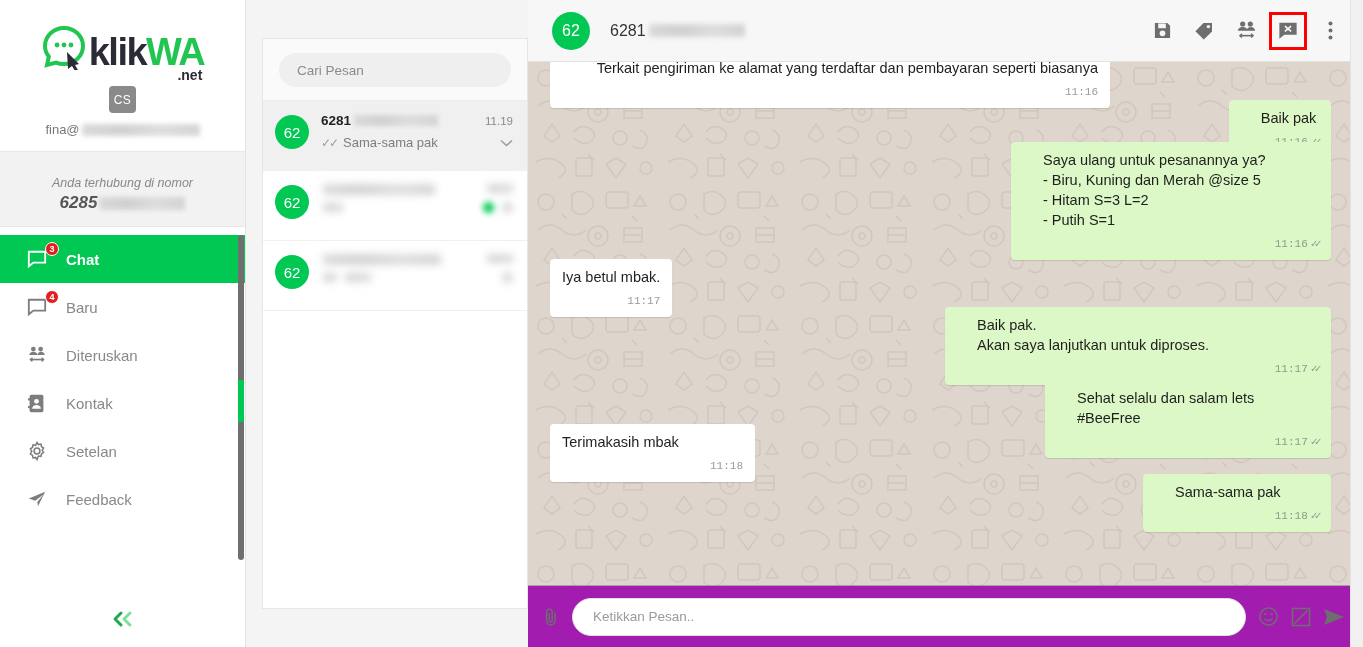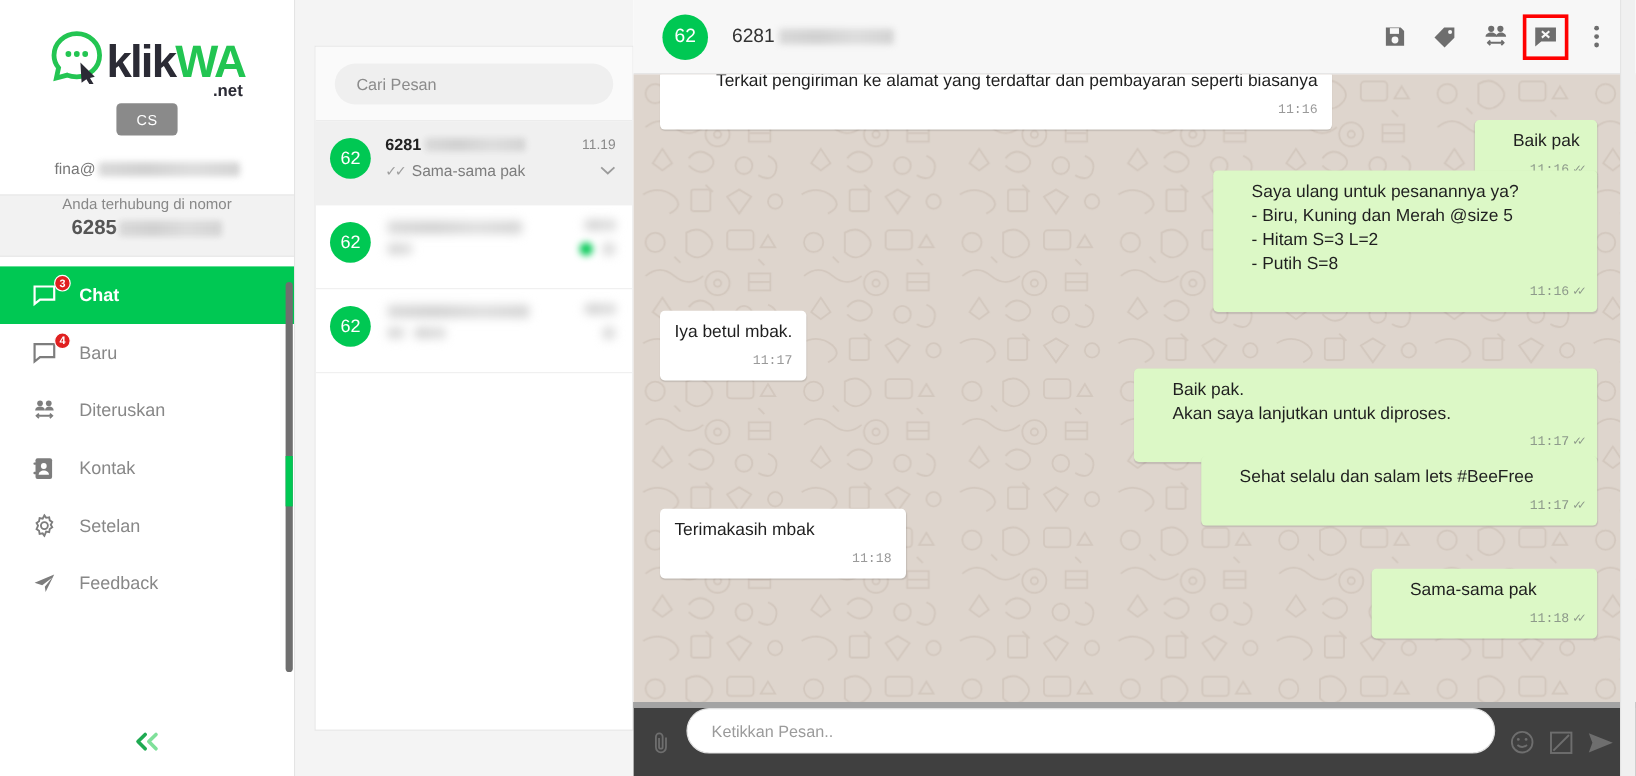--- a/index.html
+++ b/index.html
@@ -19,33 +19,33 @@
   .logo-wrap { padding: 24px 0 10px; display: flex; justify-content: center; }
   .logo { display: flex; align-items: flex-end; position: relative; }
   .logo-mark { width: 46px; height: 46px; position: relative; margin-right: 2px; }
   .logo-text { font-size: 38px; font-weight: 700; letter-spacing: -1.5px; line-height: 0.95; }
   .logo-klik { color: #2b2b35; }
   .logo-wa { color: #23c552; }
   .logo-net { position: absolute; right: 2px; bottom: -13px; font-size: 14px; font-weight: 700; color: #2b2b35; }
 
   .user-block { display: flex; flex-direction: column; align-items: center; padding: 6px 0 14px; }
   .avatar-sq {
-    width: 51px; height: 27px; background: #8a8a8a; color: #fff;
+    width: 27px; height: 27px; background: #8a8a8a; color: #fff;
     border-radius: 4px; font-size: 12px; display: flex; align-items: center;
     justify-content: center; letter-spacing: .5px;
   }
-  .user-email { margin-top: 20px; font-size: 13px; color: #777; display: flex; align-items: center; }
+  .user-email { margin-top: 9px; font-size: 13px; color: #777; display: flex; align-items: center; }
   .blur-bar {
     display: inline-block; height: 12px; border-radius: 2px; margin-left: 2px;
     background: linear-gradient(90deg,#d8d8d8,#cfcfcf,#dcdcdc,#d2d2d2);
     filter: blur(2.6px); opacity: .95;
   }
   .connected {
     background: #f2f2f2; border-top: 1px solid #e8e8e8; border-bottom: 1px solid #e8e8e8;
-    padding: 0 0 13px; text-align: center;
+    padding: 24px 0 13px; text-align: center; font-style: italic;
   }
   .connected-label { font-size: 12.5px; color: #888; }
   .connected-num { margin-top: 3px; font-size: 17px; font-weight: 700; color: #555; display: flex; justify-content: center; align-items: center; }
 
   .nav { flex: 1; padding-top: 8px; overflow: hidden; }
   .nav-item {
     display: flex; align-items: center; height: 48px; padding-left: 27px;
     color: #888; font-size: 15px; cursor: pointer; position: relative;
   }
   .nav-item .ico { width: 26px; display: flex; align-items: center; position: relative; color: #7d7d7d; }
@@ -133,22 +133,22 @@
   .bubble.in { background: #ffffff; }
   .bubble .meta {
     float: right; font-size: 11px; color: #8e9a8b; margin-left: 14px;
     margin-top: 4px; display: flex; align-items: center; gap: 3px; font-family: Liberation Mono, monospace;
   }
   .bubble.in .meta { color: #9a9a9a; }
   .tick2 { letter-spacing: -2.5px; }
   .line { display: block; }
 
   .conv-foot {
-    height: 62px; background: #404040; border-top: 5px solid #a3a3a3;
-    display: flex; padding: 0 18px 0 14px; gap: 12px;
+    height: 62px; background: #a21caf; border-top: 1px solid #a3a3a3;
+    display: flex; align-items: center; padding: 0 18px 0 14px; gap: 12px;
   }
   .clip { color: #6e6e6e; cursor: pointer; display: flex; align-items: center; }
   .msg-input {
     flex: 1; height: 38px; background: #fff; border: 1px solid #e0e0e0; border-radius: 19px;
     display: flex; align-items: center; padding: 0 20px; font-size: 13.5px; color: #9b9b9b;
   }
   .foot-ico { color: #6e6e6e; cursor: pointer; display: flex; align-items: center; }
 
   .conv-scroll { position: absolute; right: 3px; top: 395px; width: 7px; height: 170px;
     background: #6f6f6f; border-radius: 3px; }
@@ -451,21 +451,21 @@
           <span class="meta">
             <span>11:16</span>
             <span class="tick2">✓✓</span>
           </span>
         </div>
 
         <div class="bubble out" style="right:32px; top:80px; width:320px;">
           <span class="line">Saya ulang untuk pesanannya ya?</span>
           <span class="line">- Biru, Kuning dan Merah @size 5</span>
           <span class="line">- Hitam S=3 L=2</span>
-          <span class="line">- Putih S=8</span>
+          <span class="line">- Putih S=1</span>
           <span class="meta">
             <span>11:16</span>
             <span class="tick2">✓✓</span>
           </span>
         </div>
 
         <div class="bubble in" style="left:22px; top:197px;">
           <span class="line">Iya betul mbak.</span>
           <span class="meta">
             <span>11:17</span>
@@ -474,21 +474,21 @@
 
         <div class="bubble out" style="right:32px; top:245px; width:386px;">
           <span class="line">Baik pak.</span>
           <span class="line">Akan saya lanjutkan untuk diproses.</span>
           <span class="meta">
             <span>11:17</span>
             <span class="tick2">✓✓</span>
           </span>
         </div>
 
-        <div class="bubble out" style="right:32px; top:318px; width:330px;">
+        <div class="bubble out" style="right:32px; top:318px; width:286px;">
           <span class="line">Sehat selalu dan salam lets #BeeFree</span>
           <span class="meta">
             <span>11:17</span>
             <span class="tick2">✓✓</span>
           </span>
         </div>
 
         <div class="bubble in" style="left:22px; top:362px; width:205px;">
           <span class="line">Terimakasih mbak</span>
           <span class="meta">

